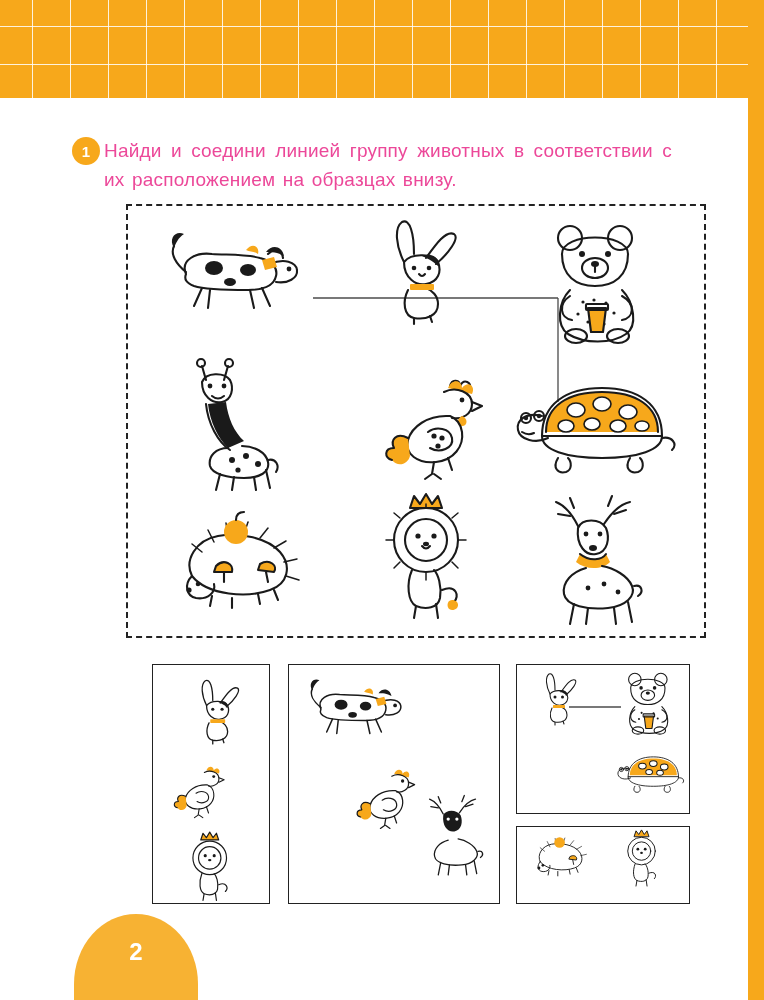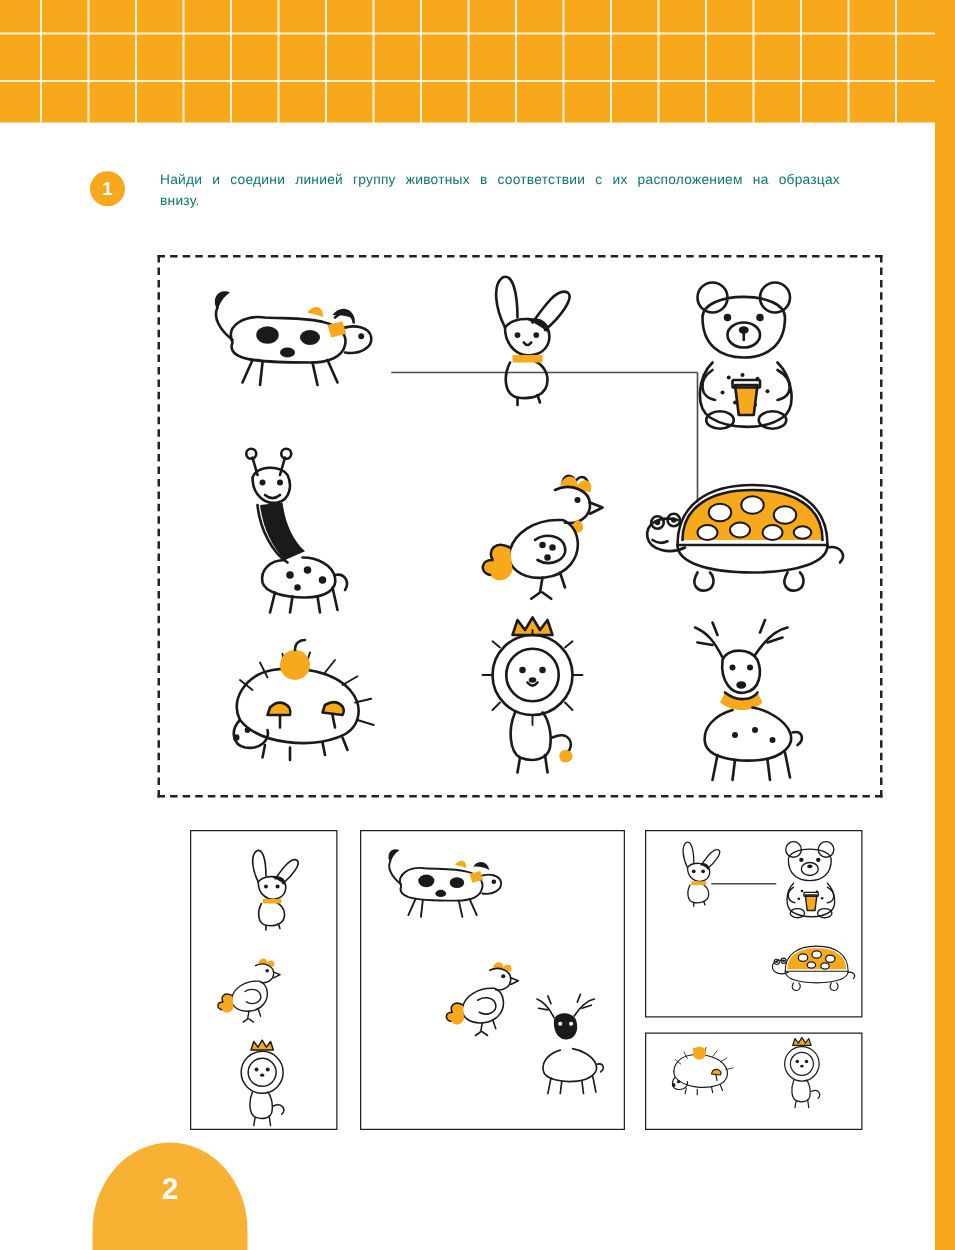--- a/index.html
+++ b/index.html
@@ -35,22 +35,22 @@
     display:flex;align-items:flex-start;
   }
   .task-num{
     width:28px;height:28px;border-radius:50%;
     background:#f7a81b;color:#ffffff;
     font-size:15px;font-weight:bold;
     display:flex;align-items:center;justify-content:center;
     flex:0 0 auto;margin-top:1px;
   }
   .task-text{
-    margin-left:28px;
-    font-size:11px;color:#0f766e;line-height:1.55;
+    margin-left:4px;
+    font-size:19px;color:#ec4899;line-height:1.55;
     text-align:justify;letter-spacing:.2px;
     word-spacing:2px;
   }
 
   
   .panel{
     position:absolute;left:126px;top:204px;width:580px;height:434px;
     border:2px dashed #222;
     box-sizing:border-box;
   }

